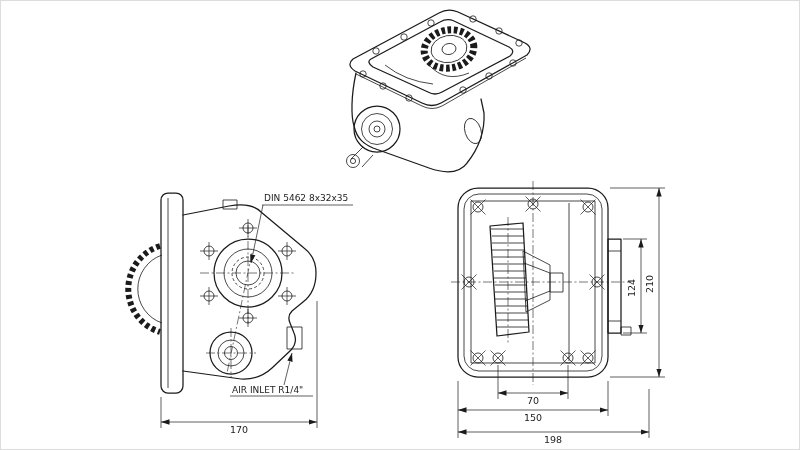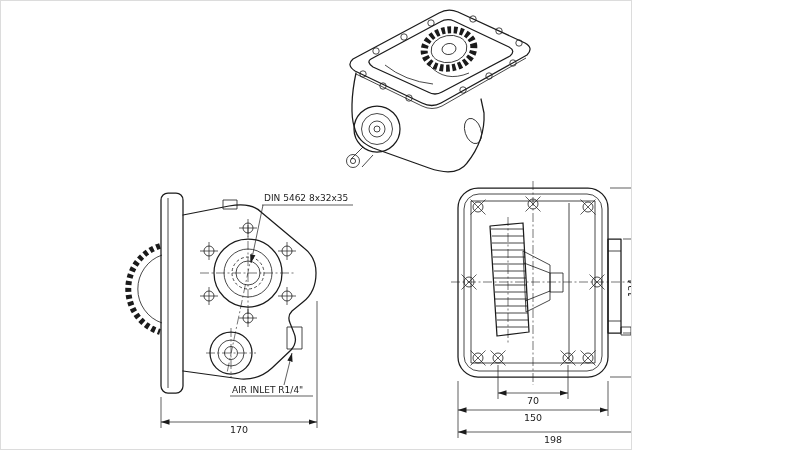--- a/index.html
+++ b/index.html
@@ -1,17 +1,17 @@
 <!DOCTYPE html>
 <html><head>
 <meta charset="utf-8">
 <style>
   html,body{margin:0;padding:0;background:#ffffff;}
   .canvas{
-    position:relative;width:632px;height:450px;background:#ffffff;
+    position:relative;width:800px;height:450px;background:#ffffff;
     border:1px solid #dcdcdc;box-sizing:border-box;overflow:hidden;
     font-family:"DejaVu Sans", sans-serif;
   }
   svg{display:block;}
   .outline{fill:none;stroke:#1b1b1b;stroke-width:1.25;stroke-linejoin:round;stroke-linecap:round;}
   .thin{fill:none;stroke:#1b1b1b;stroke-width:0.8;stroke-linejoin:round;}
   .center{fill:none;stroke:#1b1b1b;stroke-width:0.6;stroke-dasharray:9 2.5 2 2.5;}
   .dim{fill:none;stroke:#1b1b1b;stroke-width:0.7;}
   .teeth{fill:none;stroke:#1b1b1b;stroke-width:7;stroke-dasharray:3.6 2.6;}
   .teeth2{fill:none;stroke:#1b1b1b;stroke-width:6;stroke-dasharray:4 3;}

